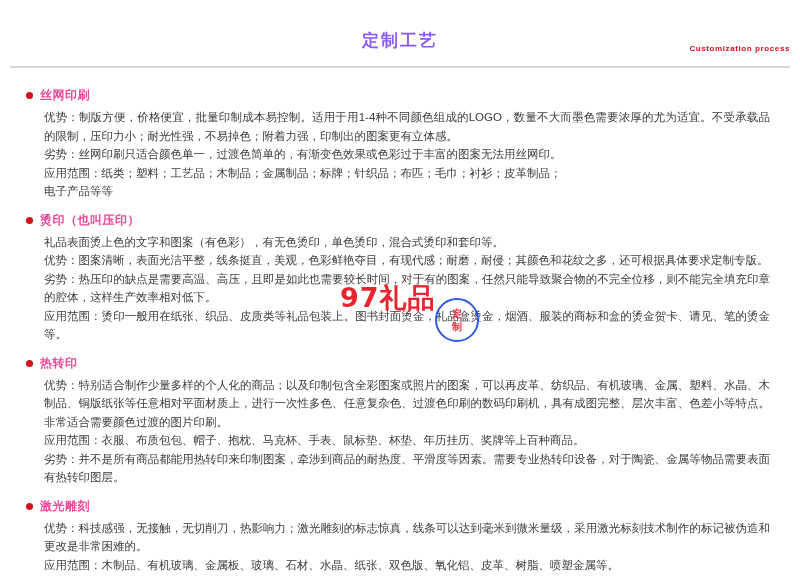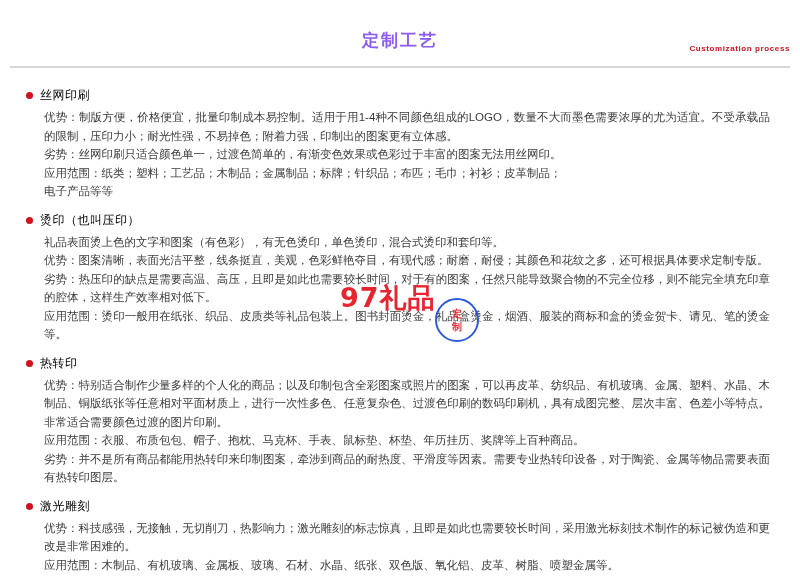--- a/index.html
+++ b/index.html
@@ -65,22 +65,22 @@
   .bullet {
     width: 7px;
     height: 7px;
     border-radius: 50%;
     background: #d0101b;
     margin-right: 7px;
     flex: 0 0 auto;
   }
   .sec-title {
     font-size: 12px;
-    font-weight: normal;
-    color: #000000;
+    font-weight: bold;
+    color: #ec4899;
     letter-spacing: 0.5px;
   }
   .sec-body {
     padding: 0 14px 0 44px;
   }
   .para {
     font-size: 11.5px;
     line-height: 18.5px;
     color: #3b3b3b;
     margin: 0 16px 0 0;
@@ -181,21 +181,21 @@
         <p class="para">劣势：并不是所有商品都能用热转印来印制图案，牵涉到商品的耐热度、平滑度等因素。需要专业热转印设备，对于陶瓷、金属等物品需要表面有热转印图层。</p>
       </div>
     </div>
 
     <div class="section">
       <div class="sec-head">
         <span class="bullet"></span>
         <span class="sec-title">激光雕刻</span>
       </div>
       <div class="sec-body">
-        <p class="para">优势：科技感强，无接触，无切削刀，热影响力；激光雕刻的标志惊真，且即是如此也需要较长时间，采用激光标刻技术制作的标记被伪造和更改是非常困难的。</p>
+        <p class="para">优势：科技感强，无接触，无切削刀，热影响力；激光雕刻的标志惊真，线条可以达到毫米到微米量级，采用激光标刻技术制作的标记被伪造和更改是非常困难的。</p>
         <p class="para">应用范围：木制品、有机玻璃、金属板、玻璃、石材、水晶、纸张、双色版、氧化铝、皮革、树脂、喷塑金属等。</p>
       </div>
     </div>
 
   </div>
 
   <div class="watermark">
     <div class="wm-text">97礼品</div>
     <div class="wm-seal">
       <span>定制</span>

